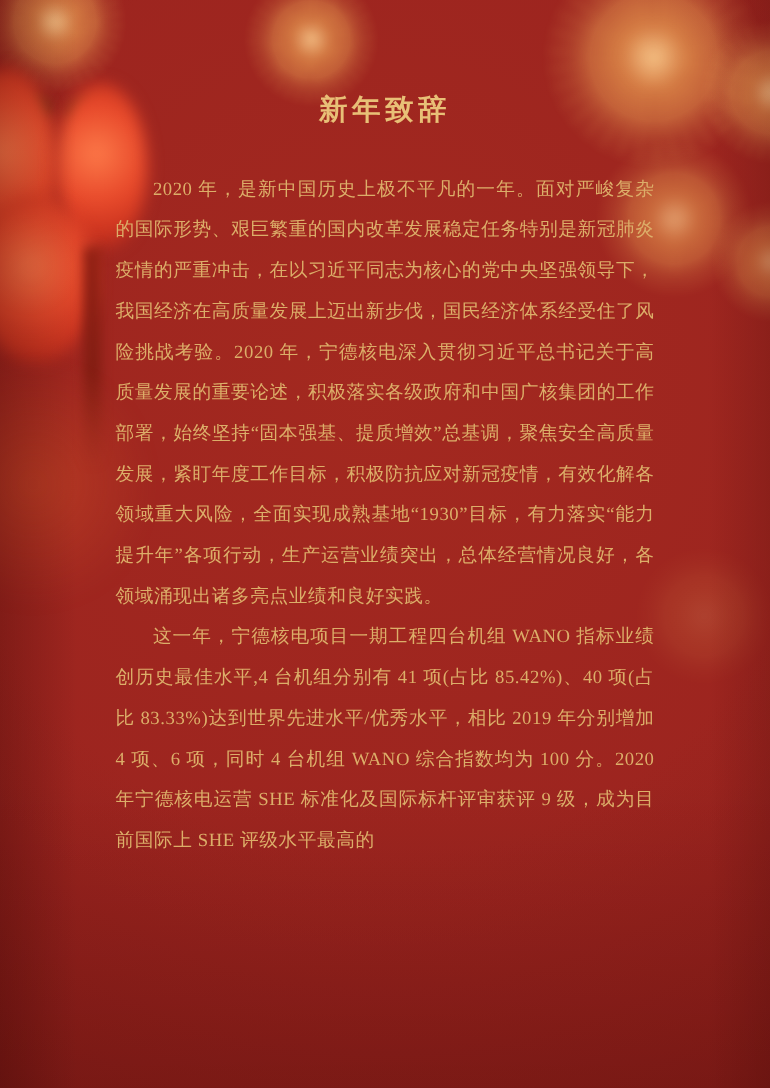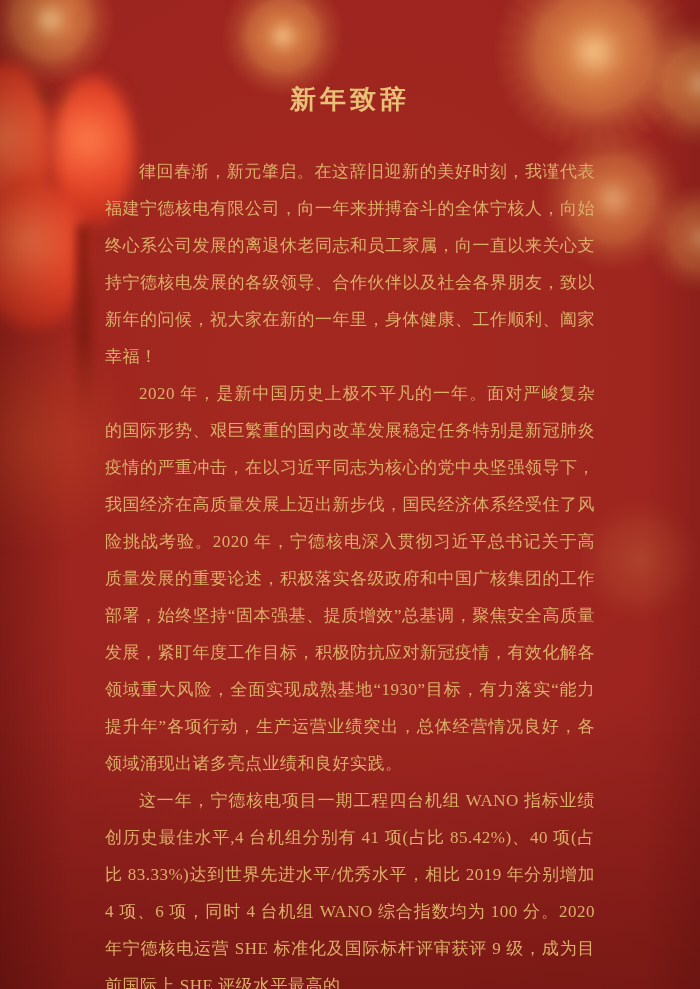--- a/index.html
+++ b/index.html
@@ -136,18 +136,17 @@
   <div class="lantern-part lantern-body body-b"></div>
   <div class="lantern-part lantern-body body-c"></div>
   <div class="lantern-part lantern-tassel tassel-a"></div>
   <div class="lantern-part lantern-glow glow-a"></div>
 
   <div class="bg-vignette"></div>
 
   <h1 class="title">新年致辞</h1>
 
   <div class="content">
-    <p>律回春渐，新元肇启。在这辞旧迎新的美好时刻，我谨代表福建宁德核电有限公司，向一年来拼搏奋斗的全体宁核人，向始终心系公司发展的离退休老同志和员工家属，向一直以来关心支持宁德核电发展的各级领导、合作伙伴以及社会各界朋友，致以新年的问候，祝大家在新的一年里，身体健康、工作顺利、阖家幸福！</p>
     <p>2020 年，是新中国历史上极不平凡的一年。面对严峻复杂的国际形势、艰巨繁重的国内改革发展稳定任务特别是新冠肺炎疫情的严重冲击，在以习近平同志为核心的党中央坚强领导下，我国经济在高质量发展上迈出新步伐，国民经济体系经受住了风险挑战考验。2020 年，宁德核电深入贯彻习近平总书记关于高质量发展的重要论述，积极落实各级政府和中国广核集团的工作部署，始终坚持“固本强基、提质增效”总基调，聚焦安全高质量发展，紧盯年度工作目标，积极防抗应对新冠疫情，有效化解各领域重大风险，全面实现成熟基地“1930”目标，有力落实“能力提升年”各项行动，生产运营业绩突出，总体经营情况良好，各领域涌现出诸多亮点业绩和良好实践。</p>
     <p>这一年，宁德核电项目一期工程四台机组 WANO 指标业绩创历史最佳水平,4 台机组分别有 41 项(占比 85.42%)、40 项(占比 83.33%)达到世界先进水平/优秀水平，相比 2019 年分别增加 4 项、6 项，同时 4 台机组 WANO 综合指数均为 100 分。2020 年宁德核电运营 SHE 标准化及国际标杆评审获评 9 级，成为目前国际上 SHE 评级水平最高的</p>
   </div>
 
 </div>
 
 </body></html>

